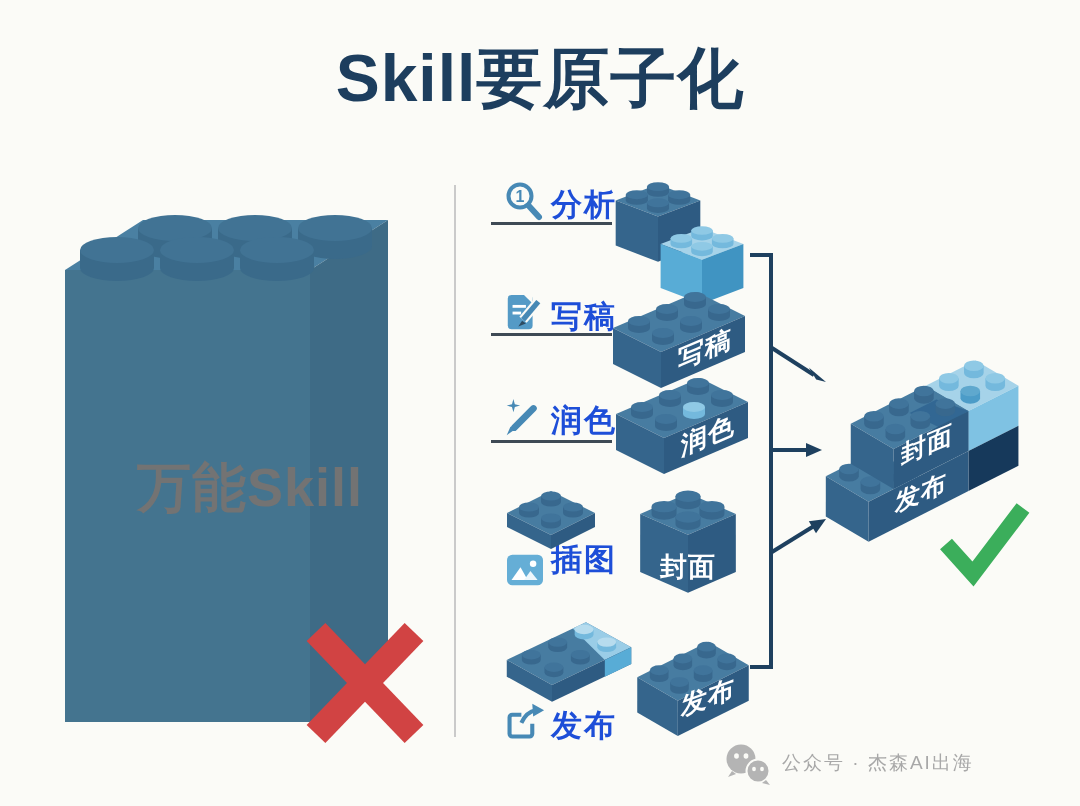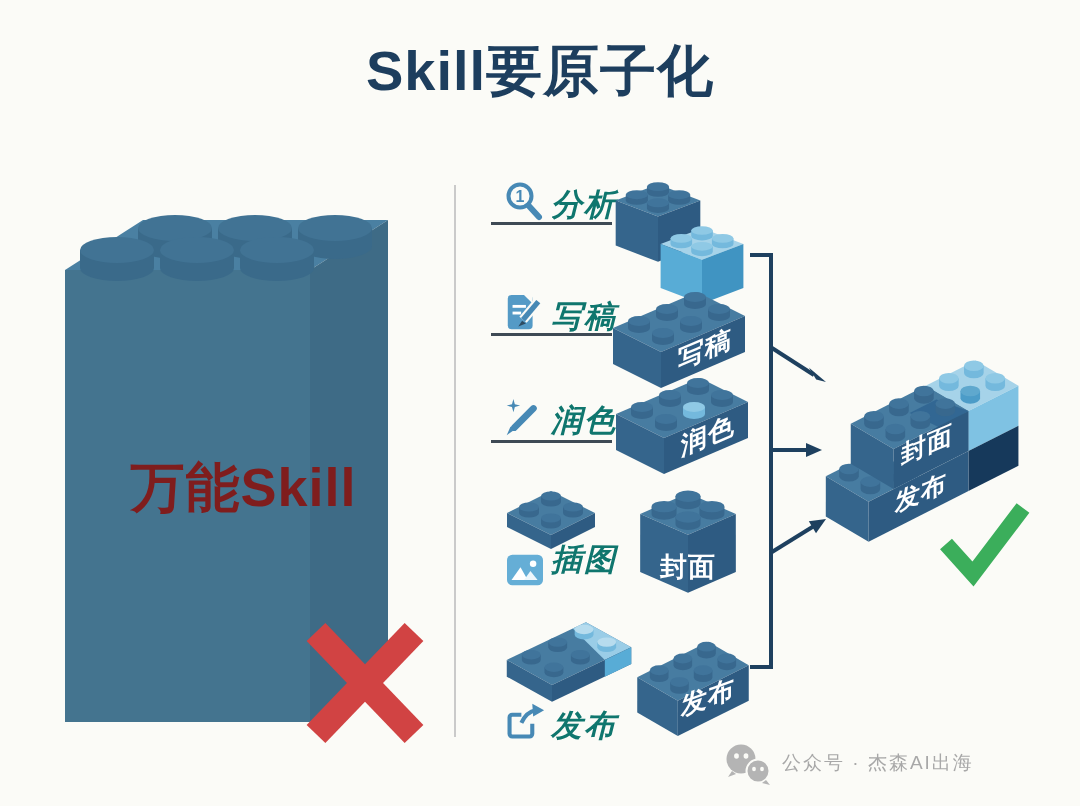--- a/index.html
+++ b/index.html
@@ -1,25 +1,25 @@
 <!DOCTYPE html>
 <html><head>
 <meta charset="utf-8">
 <style>
   html,body{margin:0;padding:0;}
   body{font-family:"Liberation Sans","DejaVu Sans",sans-serif;}
   .canvas{position:relative;width:1080px;height:806px;background:#fbfbf7;overflow:hidden;}
   .abs{position:absolute;}
-  .title{top:34px;left:0;width:1080px;text-align:center;font-size:56px;font-weight:800;
+  .title{top:34px;left:0;width:1080px;text-align:center;font-size:66px;font-weight:800;
          color:#1d3e5e;letter-spacing:1px;}
-  .monolith-label{left:116px;top:452px;width:255px;text-align:center;color:#7f1d1d;
+  .monolith-label{left:108px;top:452px;width:255px;text-align:right;color:#737373;
                   font-size:54px;font-weight:700;letter-spacing:1px;}
   .divider{left:454px;top:185px;width:2px;height:552px;background:#cacaca;}
   .step-icon{width:42px;height:46px;}
-  .step-label{font-size:31px;font-weight:700;color:#0f766e;letter-spacing:2px;font-style:italic;}
+  .step-label{font-size:31px;font-weight:700;color:#1d4ed8;letter-spacing:2px;}
   .underline{height:3px;background:#3e4a55;width:121px;left:491px;}
   .brick-label{color:#ffffff;font-weight:700;font-size:26px;text-align:center;
                letter-spacing:1px;}
   .skew{transform:skewY(-23deg);}
   .skew20{transform:skewY(-20deg);}
   .watermark-text{font-size:19px;color:#a8a8a8;letter-spacing:2px;font-weight:500;}
   
   .bd .f-top{fill:#477ca1}.bd .f-end{fill:#35658c}.bd .f-long{fill:#2e5b82}
   .bd .ss{fill:#38688e}.bd .st{fill:#40749b}
   .bl .f-top{fill:#a6d3e9}.bl .f-end{fill:#58acd6}.bl .f-long{fill:#4094c2}

